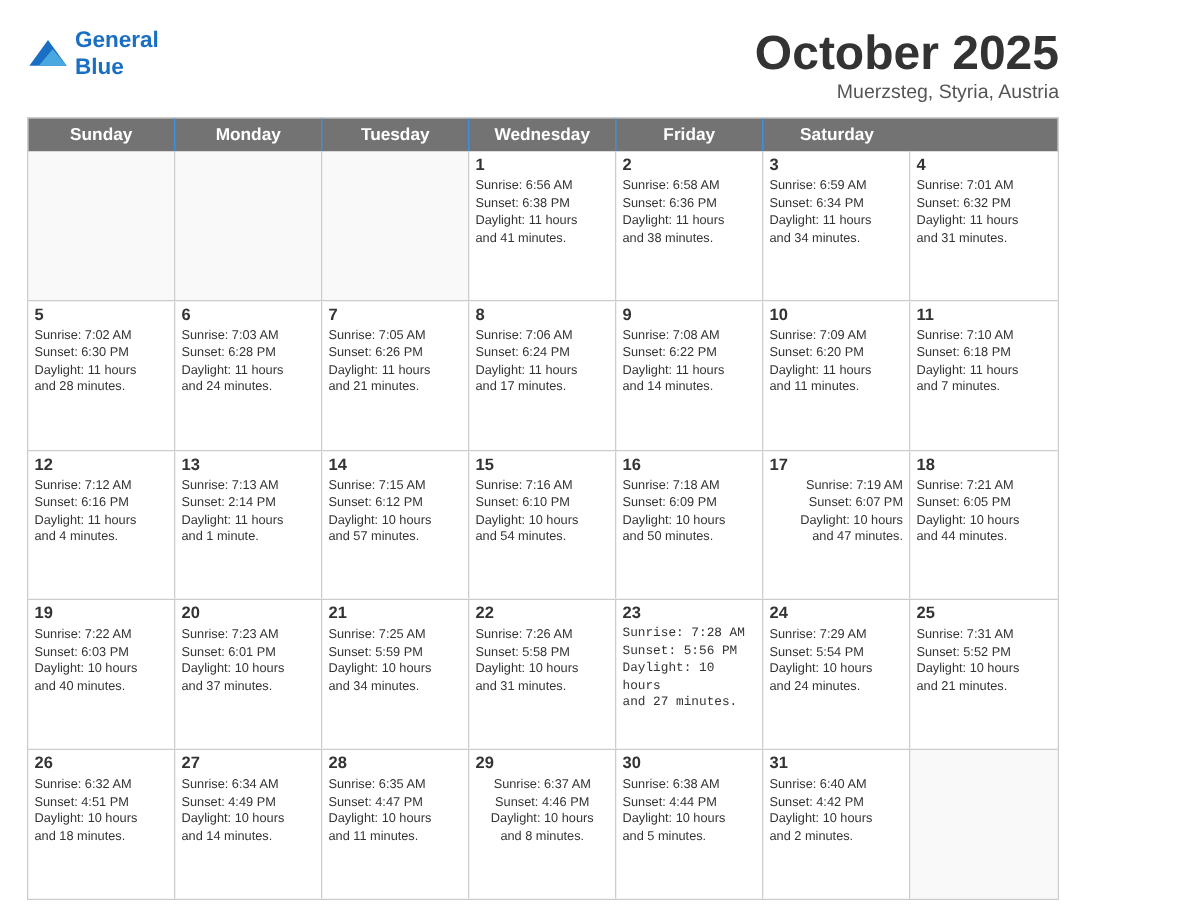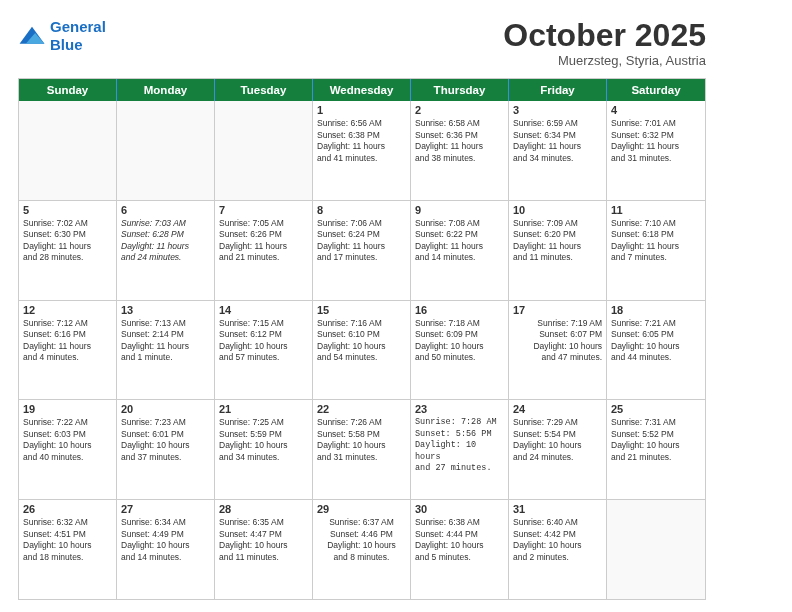--- a/index.html
+++ b/index.html
@@ -56,21 +56,21 @@
     }
     .calendar {
       flex: 1;
       display: flex;
       flex-direction: column;
       border: 1px solid #ccc;
     }
     .cal-header {
       display: grid;
       grid-template-columns: repeat(7, 1fr);
-      background: #15803d;
+      background: #737373;
     }
     .cal-header-cell {
       color: #fff;
       font-size: 11.5px;
       font-weight: bold;
       padding: 5px 4px;
       text-align: center;
       border-right: 1px solid #3a8fdf;
     }
     .cal-header-cell:last-child { border-right: none; }
@@ -128,21 +128,20 @@
       <div class="subtitle">Muerzsteg, Styria, Austria</div>
     </div>
   </div>
 
   <div class="calendar">
     <div class="cal-header">
     <div class="cal-header-cell">Sunday</div>
         <div class="cal-header-cell">Monday</div>
         <div class="cal-header-cell">Tuesday</div>
         <div class="cal-header-cell">Wednesday</div>
-        <div class="cal-header-cell">Thursday</div>
         <div class="cal-header-cell">Friday</div>
         <div class="cal-header-cell">Saturday</div>
       </div>
     <div class="cal-body">
     <div class="cal-row">
           <div class="cal-cell empty"></div>
           <div class="cal-cell empty"></div>
           <div class="cal-cell empty"></div>
           <div class="cal-cell">
             <span class="day-num">1</span>
@@ -176,21 +175,21 @@
         <div class="cal-row">
           <div class="cal-cell">
             <span class="day-num">5</span>
             <div class="cell-text" style="white-space: pre-line;">Sunrise: 7:02 AM
 Sunset: 6:30 PM
 Daylight: 11 hours
 and 28 minutes.</div>
           </div>
           <div class="cal-cell">
             <span class="day-num">6</span>
-            <div class="cell-text" style="white-space: pre-line; font-style: italic;">Sunrise: 7:03 AM
+            <div class="cell-text" style="white-space: pre-line;">Sunrise: 7:03 AM
 Sunset: 6:28 PM
 Daylight: 11 hours
 and 24 minutes.</div>
           </div>
           <div class="cal-cell">
             <span class="day-num">7</span>
             <div class="cell-text" style="white-space: pre-line;">Sunrise: 7:05 AM
 Sunset: 6:26 PM
 Daylight: 11 hours
 and 21 minutes.</div>

